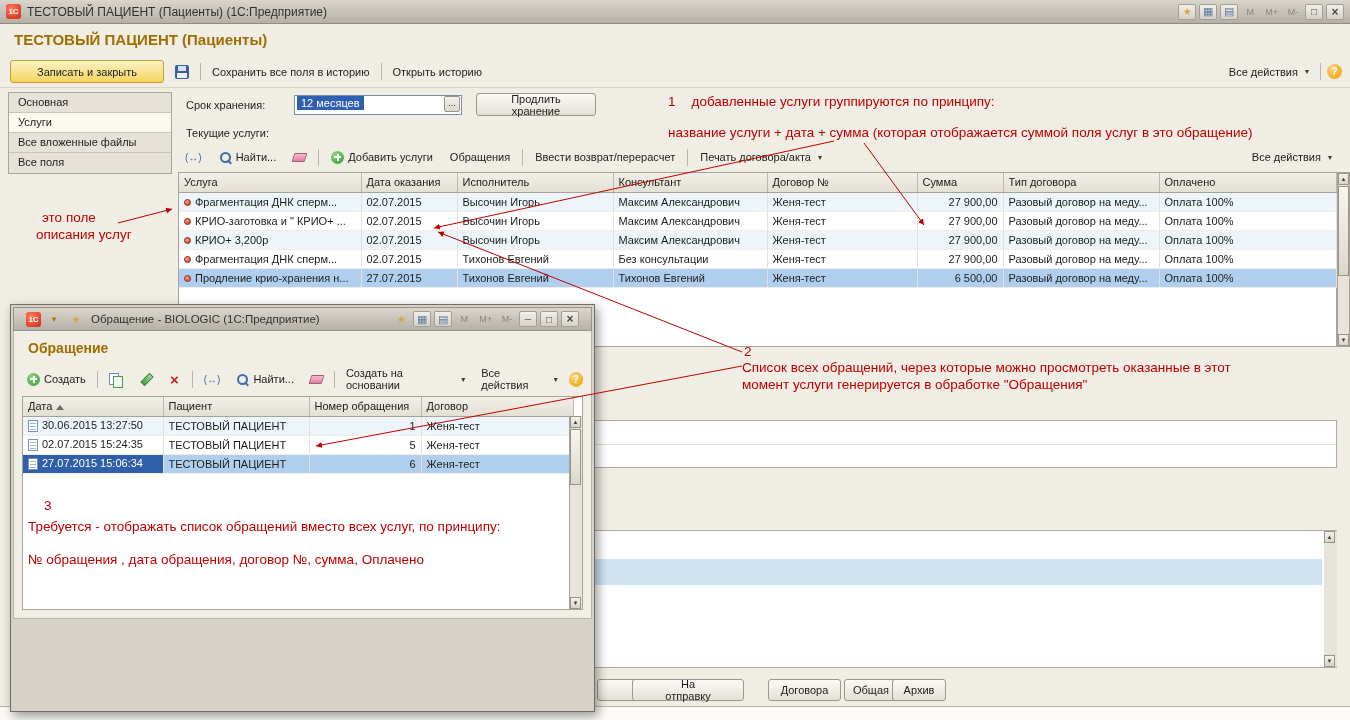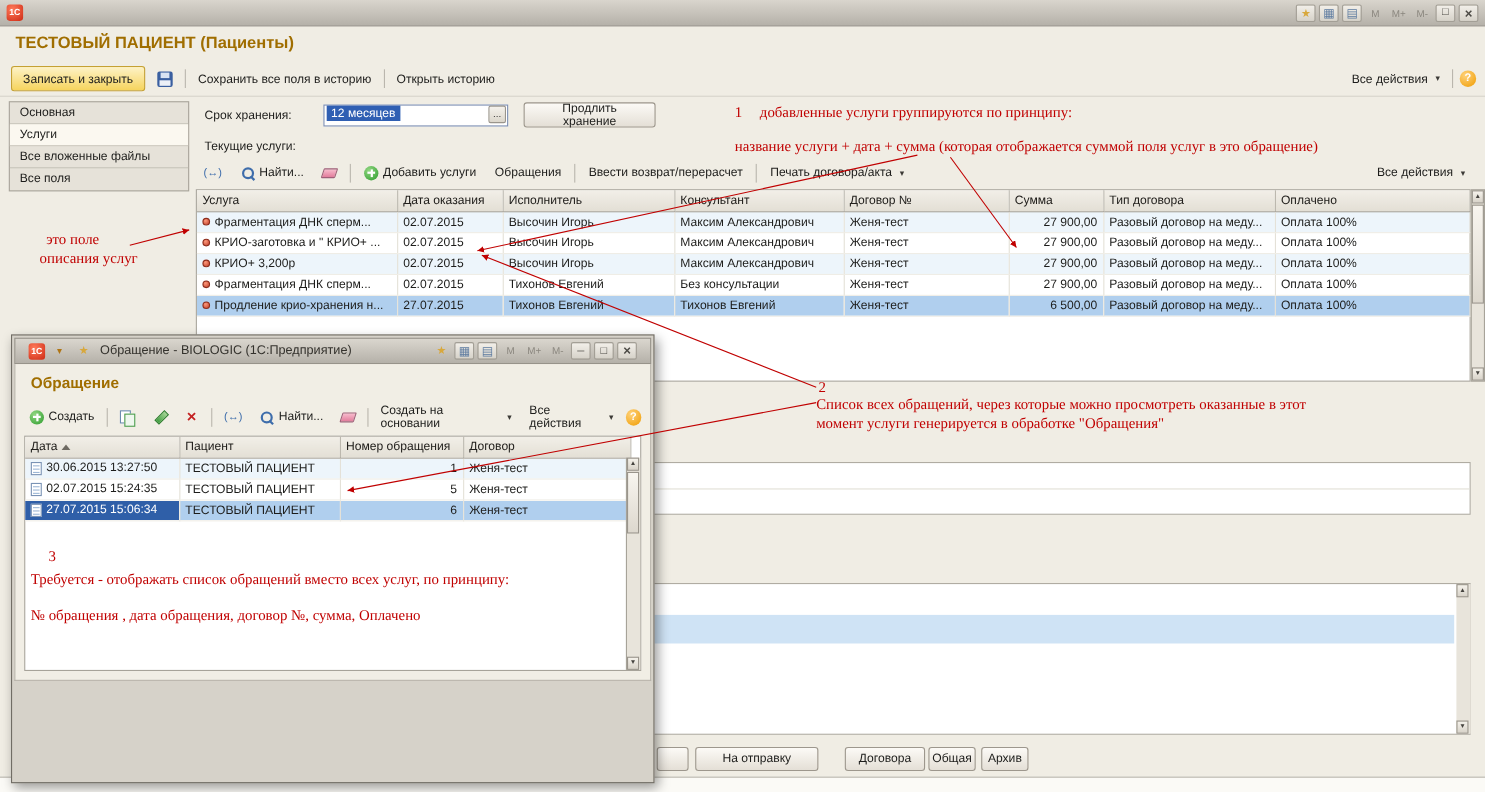--- a/index.html
+++ b/index.html
@@ -26,21 +26,21 @@
   .cal-ic::before{content:"▤";color:#5d7ba0;font-size:11px}
   .min-ic::before{content:"─";font-size:9px}
   .max-ic::before{content:"□";font-size:10px}
   .close-ic::before{content:"×";font-size:12px;font-weight:bold}
   .menu-ic::before{content:"▾";color:#b07514;font-size:9px}
 
   
   .page-title{position:absolute;left:14px;top:31px;font-size:15px;font-weight:bold;color:#a06e00}
   .main-toolbar{position:absolute;left:10px;top:58px;right:8px;height:27px;display:flex;align-items:center;gap:6px}
   .hline{position:absolute;left:0;top:87px;width:100%;height:1px;background:#d8d4cb}
-  .btn{display:inline-flex;align-items:center;justify-content:center;gap:4px;height:23px;padding:0 10px;
+  .btn{display:inline-flex;align-items:center;justify-content:center;gap:4px;height:23px;padding:0 26px;
     border:1px solid #9d978d;border-radius:3px;background:linear-gradient(#fcfaf6,#e4dfd6);font-size:11px;color:#1d1d1b}
   .btn-primary{background:linear-gradient(#fdf2c6,#f6d45e);border-color:#c5a133}
   .flatbtn{display:inline-flex;align-items:center;gap:4px;height:21px;padding:0 4px;background:transparent;border:1px solid transparent;font-size:11px;color:#1d1d1b}
   .vsep{width:1px;height:17px;background:#bab6ad}
   .dd::after{content:"▾";font-size:8px;color:#3c3a36;margin-left:3px}
   .help-ic{width:15px;height:15px;border-radius:50%;
     background:radial-gradient(circle at 35% 30%,#ffd27a,#ef9b00);
     color:#fff;font-weight:bold;font-size:10px;display:flex;align-items:center;justify-content:center}
   .help-ic::before{content:"?"}
   .save-ic{width:14px;height:14px;background:#3a5fa0;border-radius:2px;position:relative}
@@ -118,30 +118,31 @@
   .dlg-title{font-size:11.5px;color:#33312c;margin-left:2px}
   .dlg-body{position:relative;height:288px;background:#f1eee5;border:1px solid #b7b3aa;border-top:none}
   .dlg-heading{position:absolute;left:14px;top:9px;font-size:14px;font-weight:bold;color:#a06e00}
   .dlg-toolbar{position:absolute;left:8px;top:37px;right:8px;height:22px;display:flex;align-items:center;gap:6px}
   .dlg-list{position:absolute;left:8px;top:65px;right:8px;bottom:8px;background:#fff;border:1px solid #a7a399}
   .dlg-list table.grid{width:550px}
   tr.selrow td.focuscell{background:#2f5fa8;color:#fff}
   .dlg-vscroll{position:absolute;right:0;top:19px;bottom:0;width:13px;background:#e8e4db;border-left:1px solid #a7a399}
 
   
-  .annot{position:absolute;color:#c00000;font-family:Liberation Serif, serif;font-size:13.5px;z-index:30;white-space:nowrap;line-height:17px}
+  .annot{position:absolute;color:#c00000;font-family:Liberation Sans, sans-serif;font-size:13.5px;z-index:30;white-space:nowrap;line-height:17px}
   .annot-lines{position:absolute;left:0;top:0;z-index:29;pointer-events:none}
 </style>
 </head>
 <body>
 
 <div class="screen">
 
   <div class="titlebar">
     <span class="logo1c"></span>
+    <span class="tb-title nw">ТЕСТОВЫЙ ПАЦИЕНТ (Пациенты)  (1С:Предприятие)</span>
     <span class="tb-right">
       <span class="tb-ic star-ic"></span>
       <span class="tb-ic grid-ic"></span>
       <span class="tb-ic cal-ic"></span>
       <span class="tb-ic flat">M</span>
       <span class="tb-ic flat">M+</span>
       <span class="tb-ic flat">M-</span>
       <span class="tb-ic max-ic"></span>
       <span class="tb-ic close-ic"></span>
     </span>

